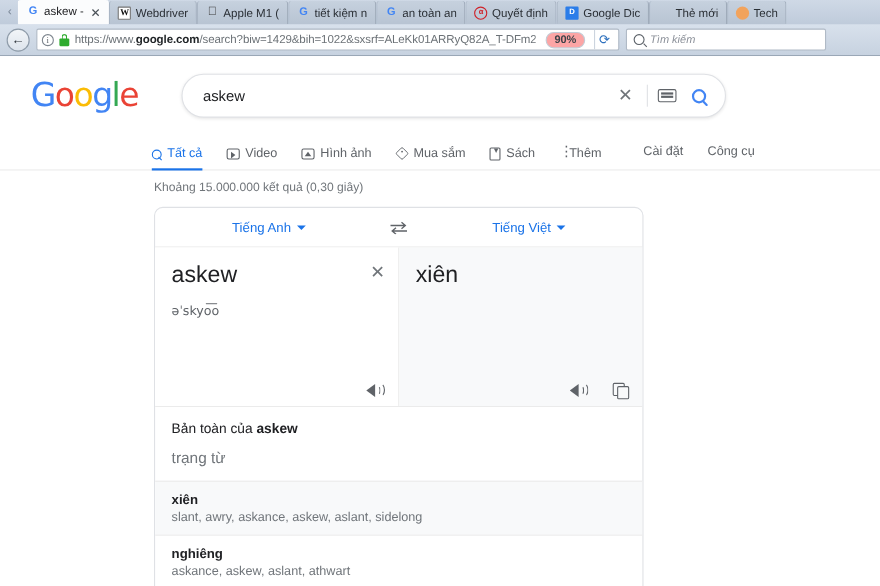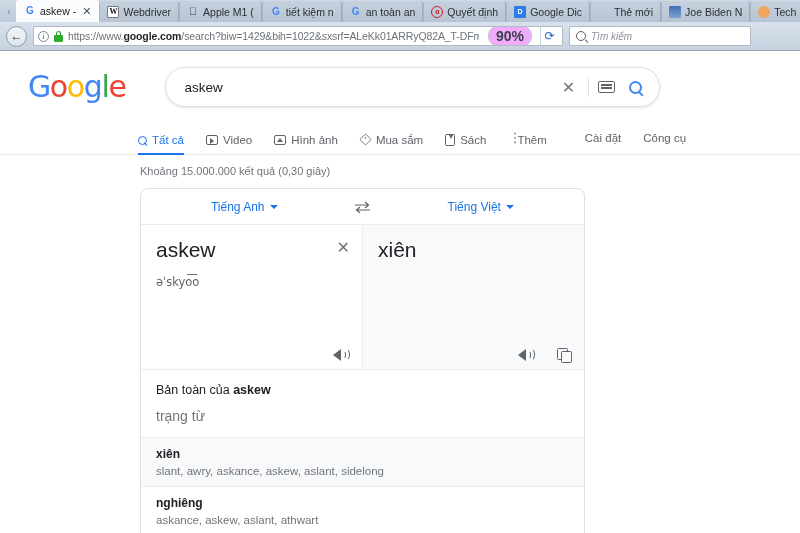--- a/index.html
+++ b/index.html
@@ -157,23 +157,23 @@
     color: #6c7277;
     white-space: nowrap;
     overflow: hidden;
     flex: 1 1 auto;
     letter-spacing: -0.1px;
   }
   #url-text .host { color: #1f2326; font-weight: bold; }
   #url-text .scheme { color: #6c7277; }
   #zoom-pill {
     flex: 0 0 auto;
-    font-size: 14px; font-weight: bold;
+    font-size: 10px; font-weight: bold;
     color: #3c4248;
-    background: #f0abfc;
+    background: #fca5a5;
     border: 1px solid #c3ccd6;
     border-radius: 9px;
     padding: 1px 7px;
     margin-left: 4px;
   }
   #reload-btn {
     flex: 0 0 auto;
     width: 18px; height: 18px;
     display: flex; align-items: center; justify-content: center;
     font-size: 12px; color: #2b6fbd;
@@ -524,24 +524,20 @@
     <div class="tab">
       <span class="fav fav-gdocs">D</span>
       <span class="tab-title">Google Dic</span>
     </div>
 
     <div class="tab">
       <span class="fav fav-none"></span>
       <span class="tab-title">Thẻ mới</span>
     </div>
 
-    <div class="tab">
-      <span class="fav fav-photo"></span>
-      <span class="tab-title">Joe Biden N</span>
-    </div>
 
     <div class="tab">
       <span class="fav fav-orange"></span>
       <span class="tab-title">Tech</span>
     </div>
   </div>
 
   <div id="toolbar">
     <div id="nav-back">←</div>
 

